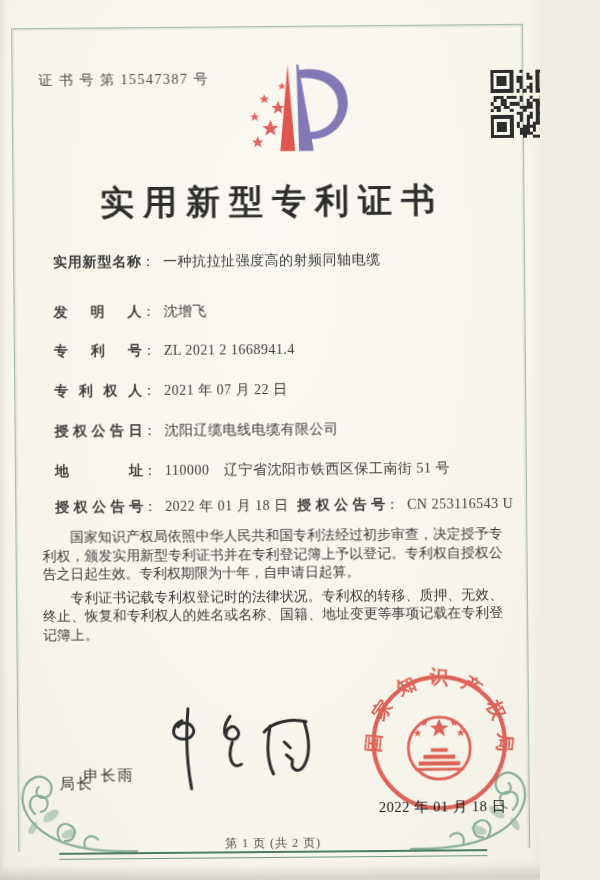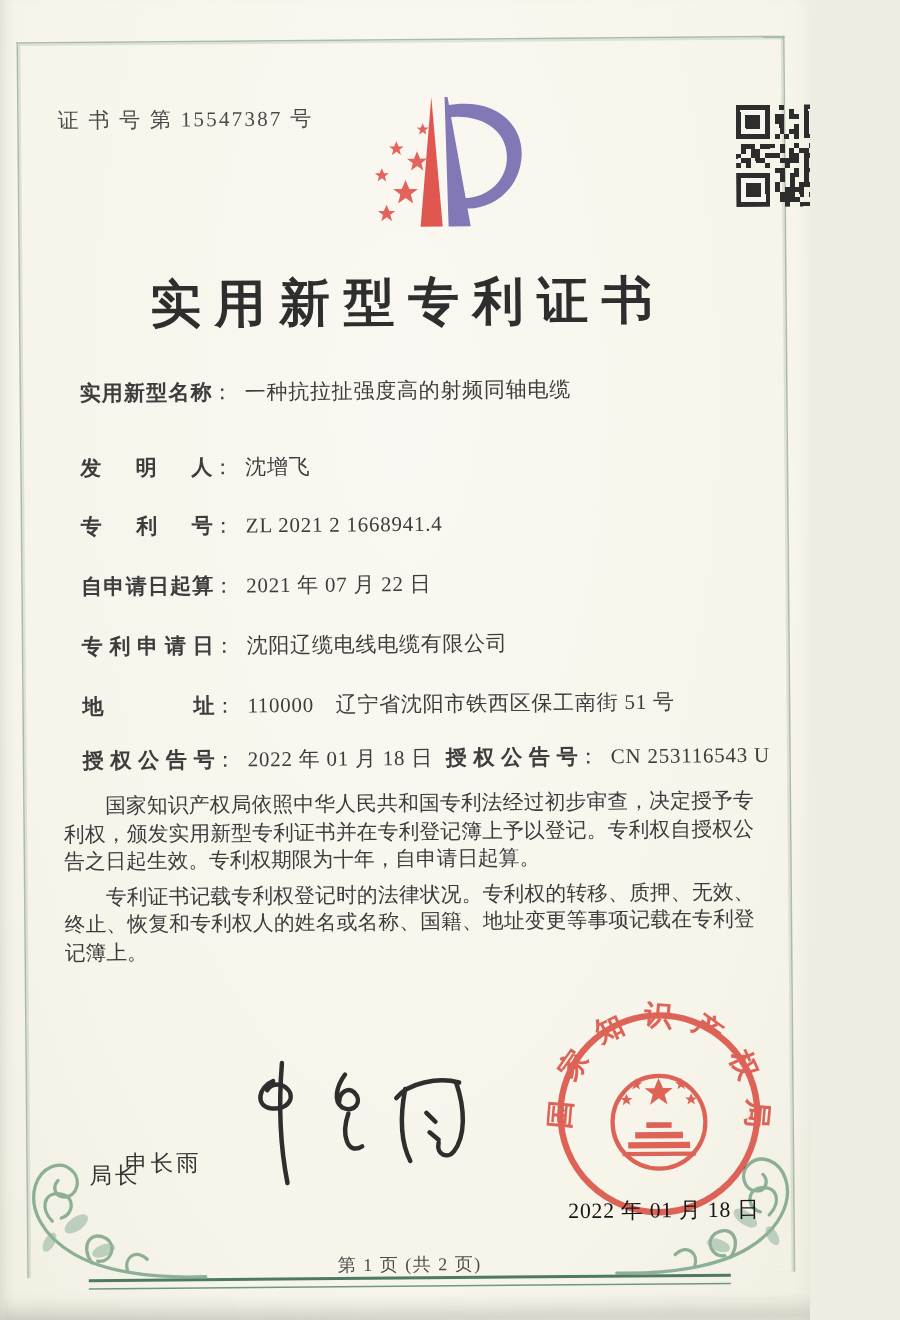--- a/index.html
+++ b/index.html
@@ -229,24 +229,24 @@
     <div class="frow" style="top:252px">
       <span class="flabel">实用新型名称</span><span class="fcolon">：</span><span class="fvalue">一种抗拉扯强度高的射频同轴电缆</span>
     </div>
     <div class="frow" style="top:302px">
       <span class="flabel">发明人</span><span class="fcolon">：</span><span class="fvalue">沈增飞</span>
     </div>
     <div class="frow" style="top:341px">
       <span class="flabel">专利号</span><span class="fcolon">：</span><span class="fvalue">ZL 2021 2 1668941.4</span>
     </div>
     <div class="frow" style="top:381px">
-      <span class="flabel">自申请日起算</span><span class="fcolon">：</span><span class="fvalue">2021 年 07 月 22 日</span>
+      <span class="flabel">专利权人</span><span class="fcolon">：</span><span class="fvalue">2021 年 07 月 22 日</span>
     </div>
     <div class="frow" style="top:421px">
-      <span class="flabel">专利申请日</span><span class="fcolon">：</span><span class="fvalue">沈阳辽缆电线电缆有限公司</span>
+      <span class="flabel">授权公告日</span><span class="fcolon">：</span><span class="fvalue">沈阳辽缆电线电缆有限公司</span>
     </div>
     <div class="frow" style="top:461px">
       <span class="flabel">地址</span><span class="fcolon">：</span><span class="fvalue">110000　辽宁省沈阳市铁西区保工南街 51 号</span>
     </div>
     <div class="frow" style="top:497px">
       <span class="flabel">授权公告号</span><span class="fcolon">：</span><span class="fvalue">2022 年 01 月 18 日</span>
       <span class="grant-pair">
         <span class="flabel">授权公告号</span><span class="fcolon">：</span><span class="fvalue">CN 253116543 U</span>
       </span>
     </div>

